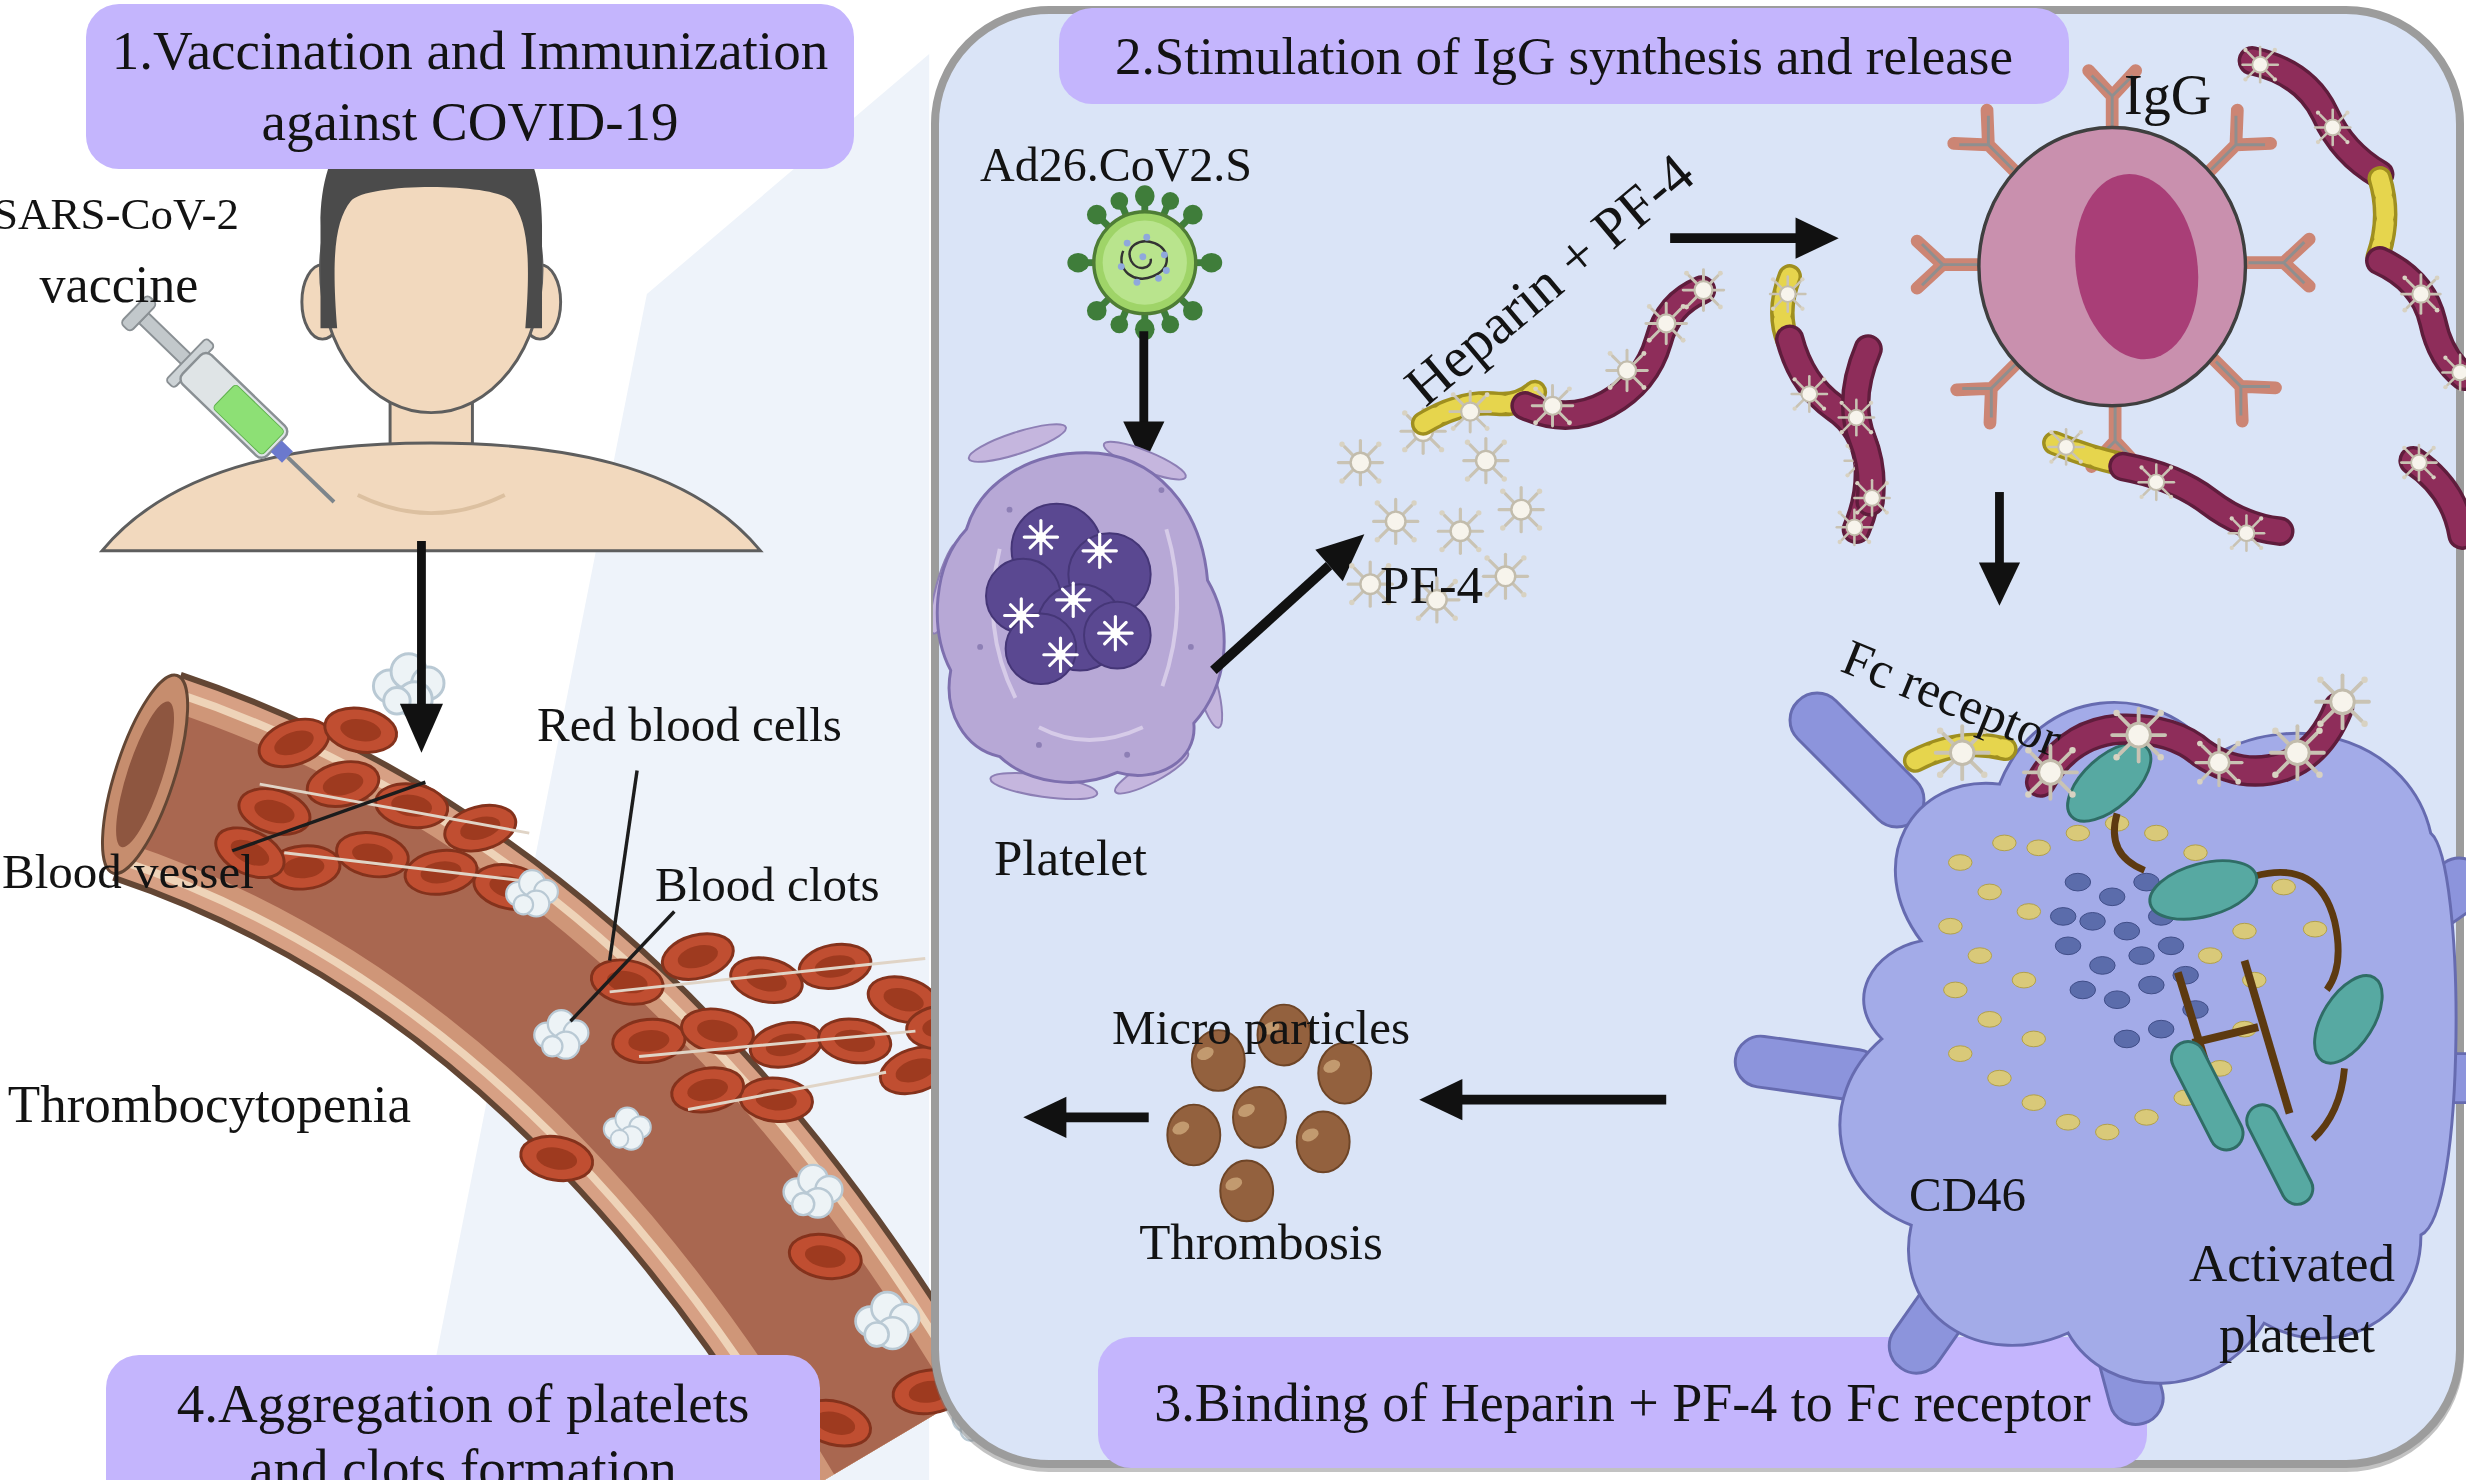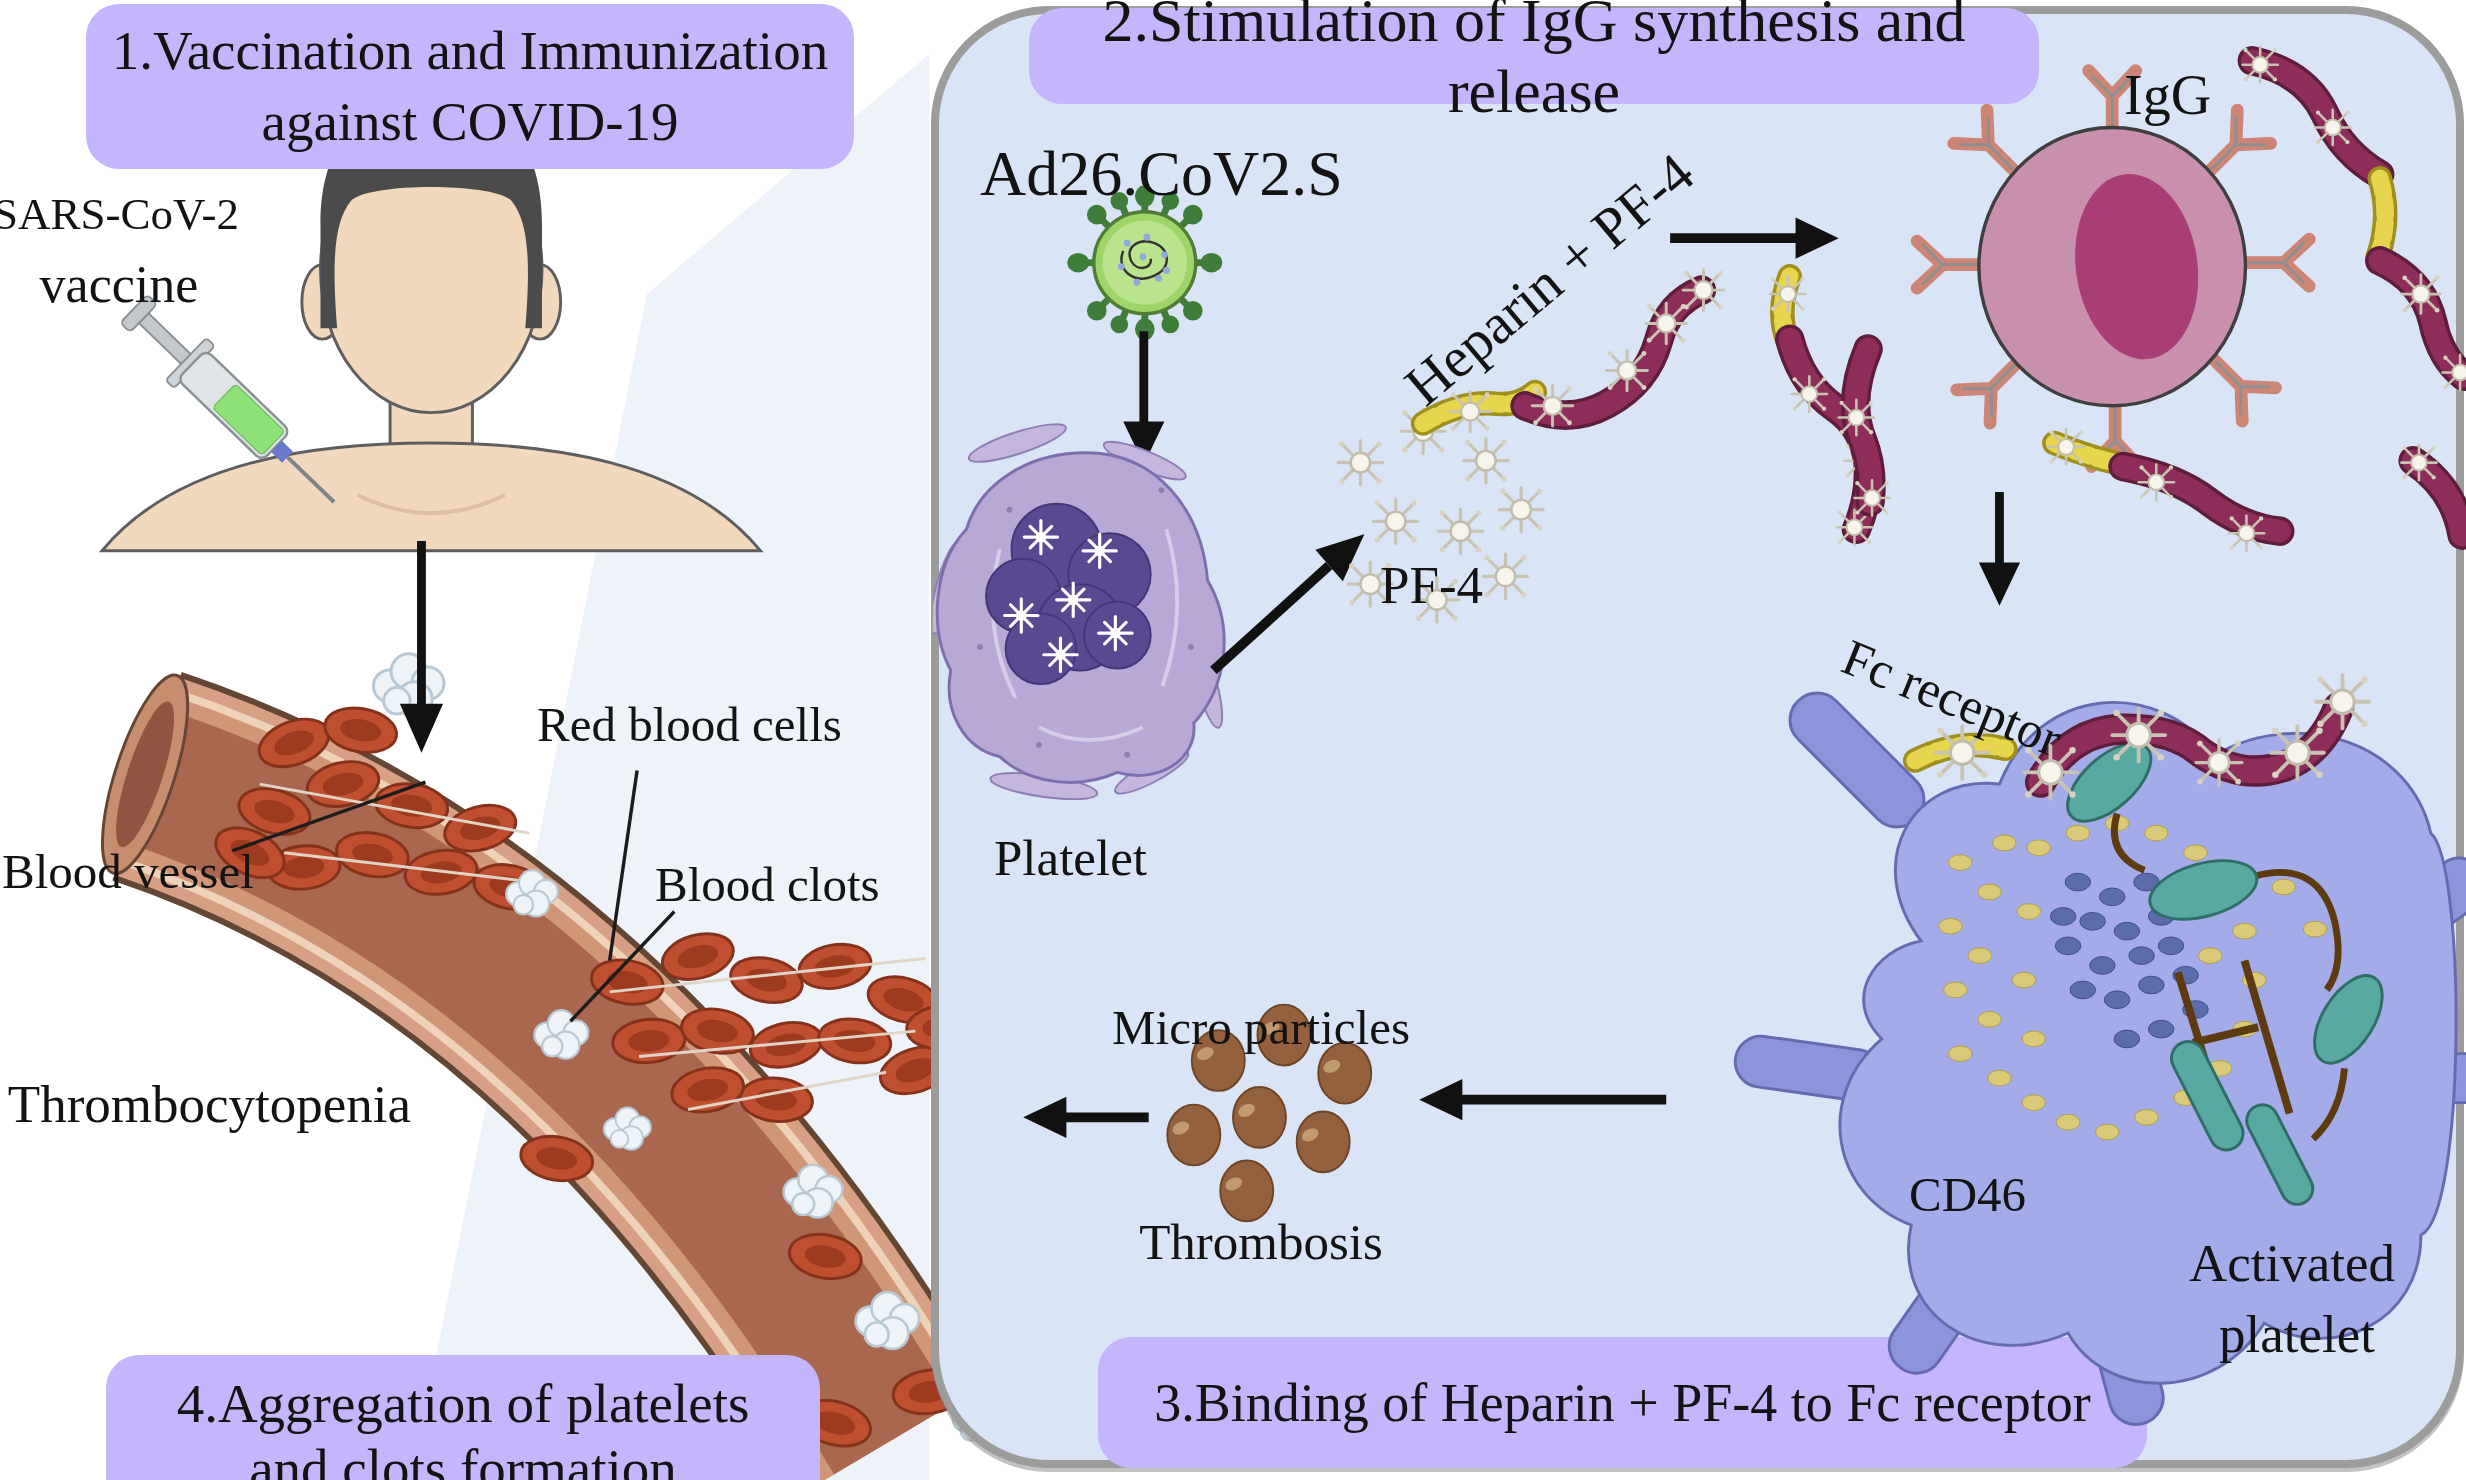--- a/index.html
+++ b/index.html
@@ -120,21 +120,21 @@
     <line x1="688" y1="930" x2="582" y2="1042" stroke="#1c1c1c" stroke-width="3.5"></line>
     <line x1="237" y1="868" x2="434" y2="798" stroke="#1c1c1c" stroke-width="3.5"></line>
   </svg>
 
   <div class="panel"></div>
 
   <div class="stepbox" style="left:86px;top:3.9px;width:768px;height:165px;font-size:55px;line-height:71px;">
     <div>1.Vaccination and Immunization</div>
     <div>against COVID-19</div>
   </div>
-  <div class="stepbox" style="left:1029px;top:7.8px;width:1010px;height:96px;font-size:62px;">
+  <div class="stepbox" style="left:1059px;top:7.8px;width:1010px;height:96px;font-size:53px;">
     <div>2.Stimulation of IgG synthesis and release</div>
   </div>
   <div class="stepbox" style="left:1098px;top:1337px;width:1049px;height:131px;font-size:54px;">
     <div>3.Binding of Heparin + PF-4 to Fc receptor</div>
   </div>
   <div class="stepbox" style="left:106px;top:1355px;width:714px;height:173px;font-size:55px;line-height:65px;justify-content:flex-start;padding-top:15.7px;">
     <div>4.Aggregation of platelets</div>
     <div>and clots formation</div>
   </div>
 
@@ -502,21 +502,21 @@
     </g>
   </svg>
 
   <div class="lbl ctr" style="left:116px;top:188px;font-size:45px;">SARS-CoV-2</div>
   <div class="lbl ctr" style="left:119px;top:255px;font-size:52px;">vaccine</div>
   <div class="lbl" style="left:537px;top:696px;font-size:49px;">Red blood cells</div>
   <div class="lbl" style="left:655px;top:856px;font-size:49px;">Blood clots</div>
   <div class="lbl" style="left:2px;top:843px;font-size:49px;">Blood vessel</div>
   <div class="lbl" style="left:7.8px;top:1074px;font-size:53px;">Thrombocytopenia</div>
 
-  <div class="lbl" style="left:980px;top:137px;font-size:64px;">Ad26.CoV2.S</div>
+  <div class="lbl" style="left:980px;top:137px;font-size:48px;">Ad26.CoV2.S</div>
   <div class="lbl" style="left:1549px;top:279px;font-size:57px;transform:translate(-50%,-50%) rotate(-40deg);">Heparin + PF-4</div>
   <div class="lbl" style="left:2124px;top:63px;font-size:56px;">IgG</div>
   <div class="lbl" style="left:1380px;top:555px;font-size:53px;">PF-4</div>
   <div class="lbl" style="left:994px;top:829px;font-size:51px;">Platelet</div>
   <div class="lbl" style="left:1952px;top:698px;font-size:51px;transform:translate(-50%,-50%) rotate(22deg);">Fc receptor</div>
   <div class="lbl" style="left:1909px;top:1166px;font-size:49px;">CD46</div>
   <div class="lbl ctr" style="left:1261px;top:951px;font-size:49px;margin-top:48px;">Micro particles</div>
   <div class="lbl ctr" style="left:1261px;top:1213px;font-size:51px;">Thrombosis</div>
   <div class="lbl ctr" style="left:2292px;top:1233px;font-size:53px;">Activated</div>
   <div class="lbl ctr" style="left:2297px;top:1304px;font-size:53px;">platelet</div>

